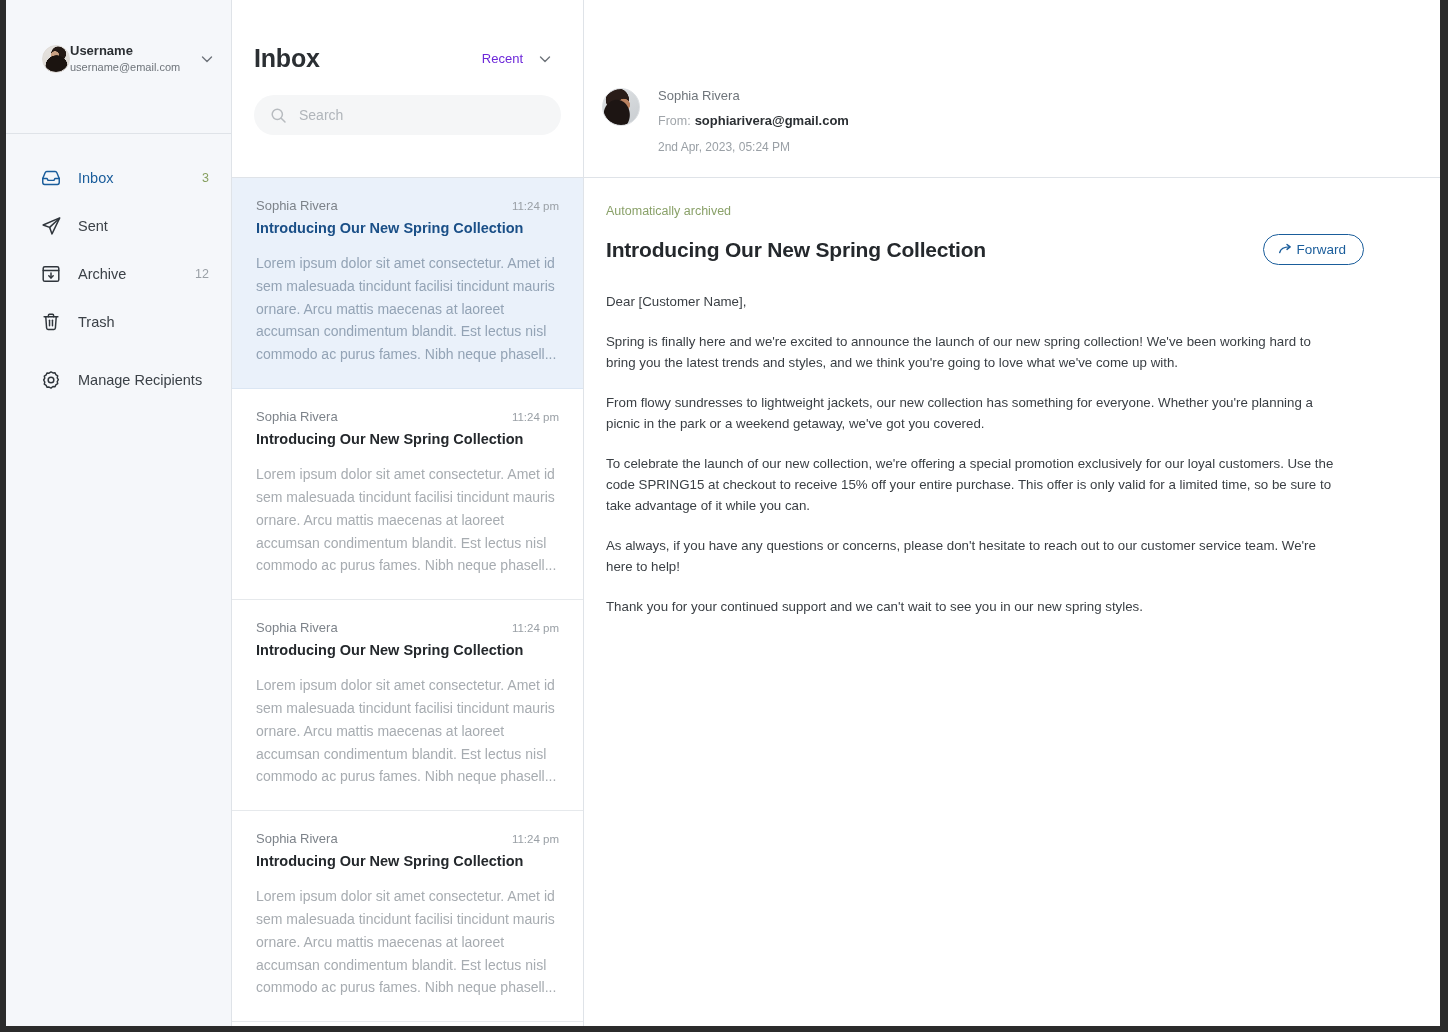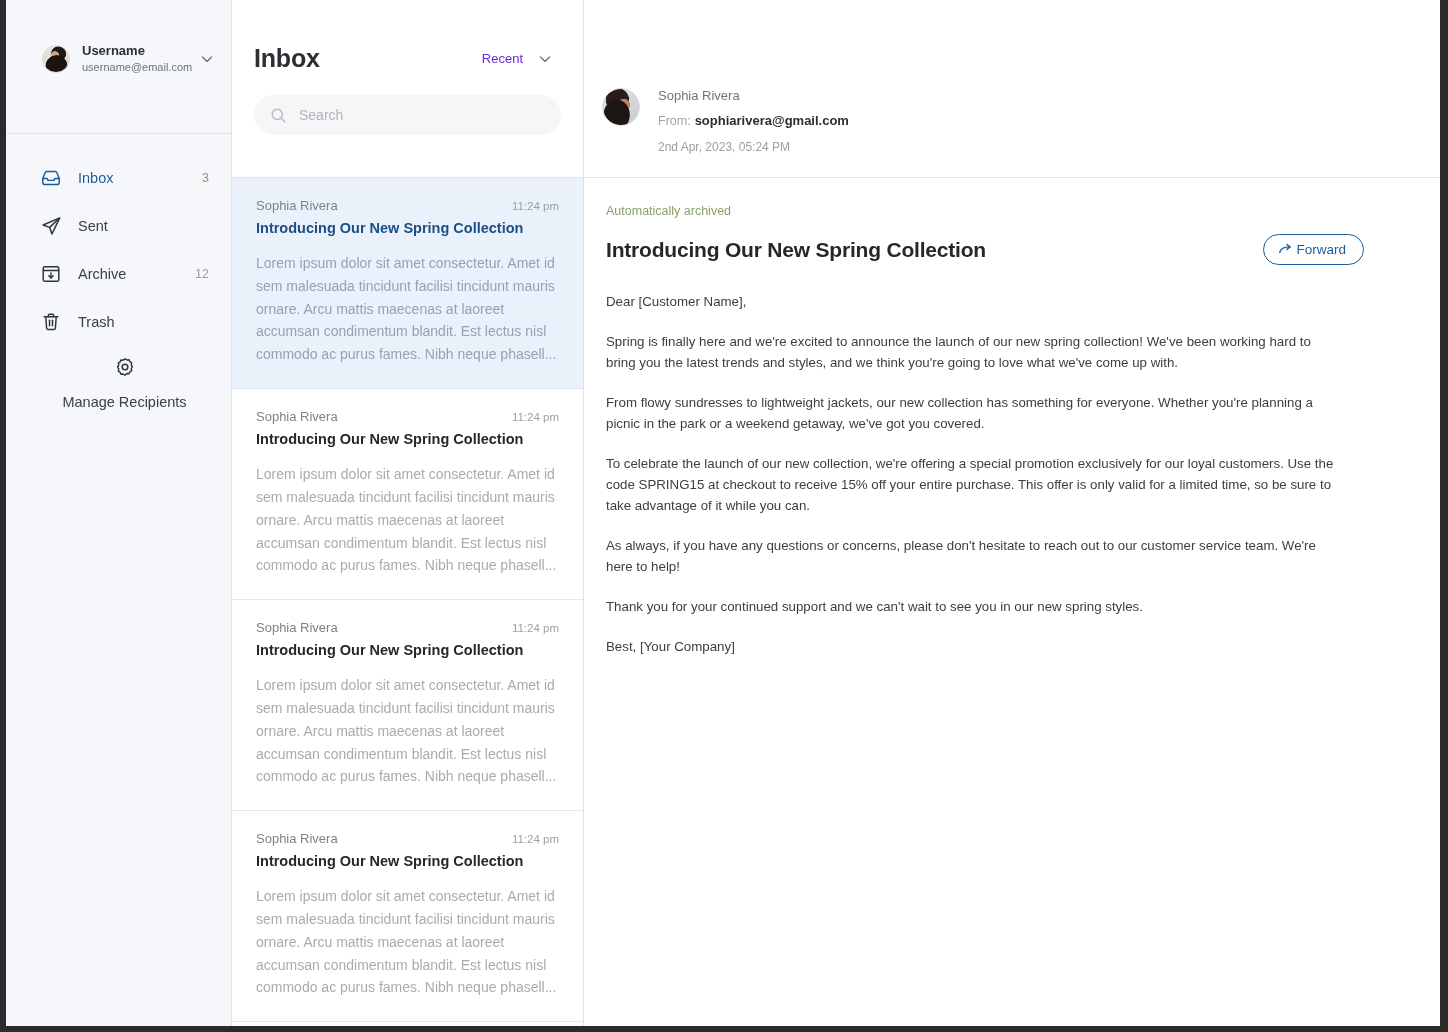--- a/index.html
+++ b/index.html
@@ -28,21 +28,20 @@
     border-right: 1px solid #dfe3e8;
     display: flex;
     flex-direction: column;
   }
   .account {
     height: 134px;
     border-bottom: 1px solid #dfe3e8;
     display: flex;
     align-items: center;
     padding: 0 16px 16px 36px;
-    gap: 12px;
   }
   .avatar-sm {
     width: 28px; height: 28px; border-radius: 50%;
     flex: 0 0 28px;
     background:
       radial-gradient(circle at 52% 78%, #1b1410 0 44%, rgba(0,0,0,0) 46%),
       radial-gradient(circle at 46% 36%, #c9a183 0 18%, rgba(0,0,0,0) 20%),
       radial-gradient(circle at 60% 30%, #241a15 0 30%, rgba(0,0,0,0) 32%),
       linear-gradient(160deg, #e7e4e0 0%, #d8d4cf 100%);
     border: 1px solid #e0dcd8;
@@ -68,21 +67,21 @@
     color: #3b4147;
   }
   .nav-item .ic { width: 22px; height: 22px; flex: 0 0 22px; color: #2f353b; }
   .nav-item .ic svg { display: block; width: 22px; height: 22px; }
   .nav-label { font-size: 14.5px; flex: 1 1 auto; }
   .nav-count { font-size: 12.5px; color: #9aa0a6; }
   .nav-item.active { color: #1a5d9b; }
   .nav-item.active .ic { color: #1a5d9b; }
   .nav-item.active .nav-label { color: #1a5d9b; }
   .nav-count.green { color: #87a060; }
-  .nav-item.nav-gap { margin-top: 10px; flex-direction: column; }
+  .nav-item.nav-gap { margin-top: 10px; }
   .nav-item.nav-gap .nav-label { font-size: 14.5px; color: #3b4147; }
 
   
   .list-pane {
     width: 352px;
     flex: 0 0 352px;
     background: #ffffff;
     border-right: 1px solid #dfe3e8;
     display: flex;
     flex-direction: column;
@@ -414,19 +413,18 @@
         </button>
       </div>
 
       <div class="body-copy">
         <p>Dear [Customer Name],</p>
         <p>Spring is finally here and we're excited to announce the launch of our new spring collection! We've been working hard to bring you the latest trends and styles, and we think you're going to love what we've come up with.</p>
         <p>From flowy sundresses to lightweight jackets, our new collection has something for everyone. Whether you're planning a picnic in the park or a weekend getaway, we've got you covered.</p>
         <p>To celebrate the launch of our new collection, we're offering a special promotion exclusively for our loyal customers. Use the code SPRING15 at checkout to receive 15% off your entire purchase. This offer is only valid for a limited time, so be sure to take advantage of it while you can.</p>
         <p>As always, if you have any questions or concerns, please don't hesitate to reach out to our customer service team. We're here to help!</p>
         <p>Thank you for your continued support and we can't wait to see you in our new spring styles.</p>
-        <p>Best, [Your Company]</p>
       </div>
     </div>
 
   </section>
 
 </div>
 
 </body></html>

